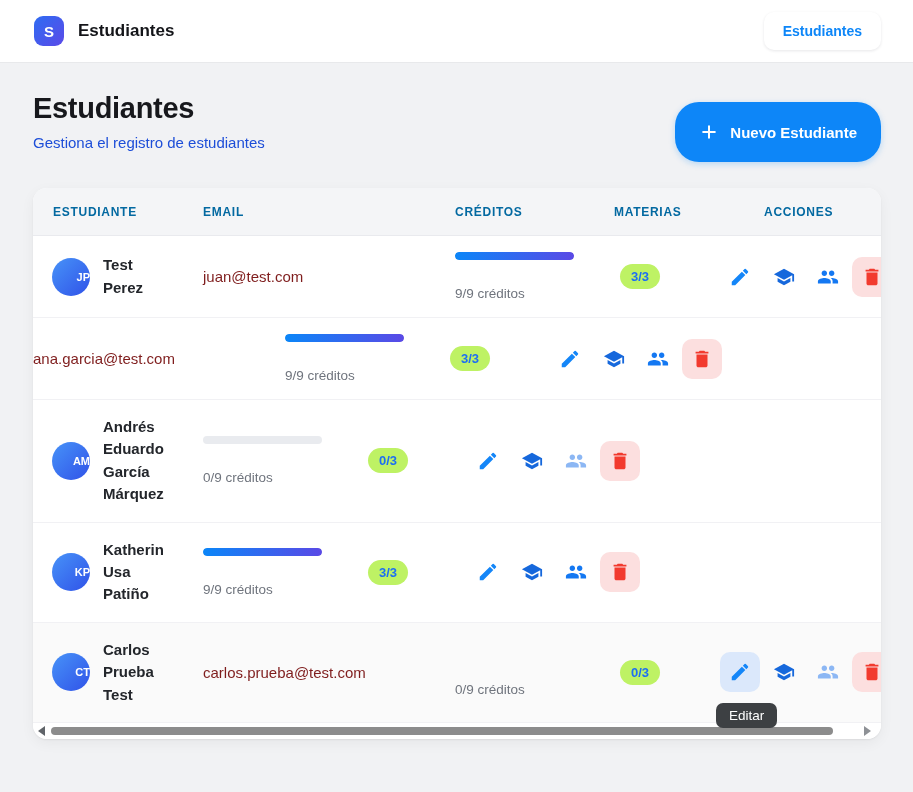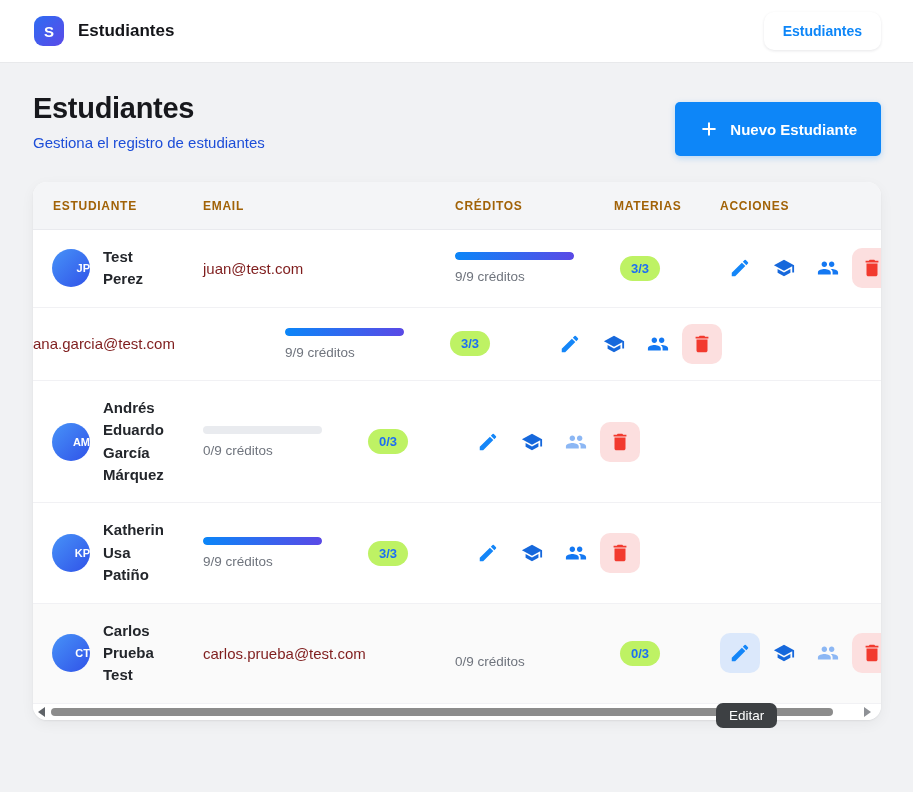--- a/index.html
+++ b/index.html
@@ -31,70 +31,70 @@
   }
   
   .page-head {
     display:flex; justify-content:space-between; align-items:flex-start;
     padding:29px 32px 0 33px;
   }
   .page-title { font-size:29px; font-weight:700; color:#17181c; letter-spacing:-.3px; }
   .page-subtitle { font-size:15px; color:#1d4ed8; margin-top:9px; }
   .btn-primary {
     margin-top:10px; background:#0d86f8; color:#fff; border:none;
-    border-radius:5px; height:54px; padding:0 24px;
+    border-radius:24px; height:60px; padding:0 24px;
     font-size:15px; font-weight:600; font-family:inherit;
     display:flex; align-items:center; gap:11px; cursor:pointer;
     box-shadow:0 2px 6px rgba(13,134,248,.25);
   }
   
   .card {
     position:relative; margin:26px 32px 0 33px; width:848px;
     background:#fff; border-radius:14px; overflow:hidden;
     box-shadow:0 1px 2px rgba(0,0,0,.06), 0 4px 14px rgba(0,0,0,.05);
   }
   .thead {
     display:flex; align-items:center; height:48px; background:#f4f5f7;
     border-bottom:1px solid #e9eaee;
     font-size:12px; font-weight:700; letter-spacing:.06em;
-    color:#a16207; text-transform:none;
+    color:#0369a1; text-transform:none;
   }
   .trow {
     display:flex; align-items:center; padding:16px 0;
     border-bottom:1px solid #f1f1f4; background:#fff;
   }
   .trow.hovered { background:#fafafa; }
   .cell { flex:none; }
   .c-student { width:170px; padding-left:19px; display:flex; align-items:center; }
   .c-email   { width:252px; font-size:15px; color:#7f1d1d; }
   .c-credits { width:159px; }
   .c-subjects{ width:106px; }
   .c-actions { flex:1; display:flex; align-items:center; gap:4px; }
   .h-student { padding-left:20px; width:170px; }
   .h-email { width:252px; } .h-credits { width:159px; }
-  .h-subjects { width:106px; } .h-actions { flex:1; }
+  .h-subjects { width:106px; } .h-actions { flex:1;margin-left:44px; }
   .avatar {
     width:38px; height:38px; border-radius:50%;
     background:linear-gradient(135deg,#4793f8,#3052e8);
     color:#fff; font-size:11px; font-weight:700;
     display:flex; align-items:center; justify-content:flex-end; flex:none;
   }
   .s-name {
     margin-left:13px; width:72px; font-size:15px; font-weight:600;
     color:#23262b; line-height:22.4px; word-wrap:break-word;
   }
   .progress-track {
     width:119px; height:8px; border-radius:4px; background:#e9ebef; overflow:hidden;
   }
   .trow.hovered .progress-track { background:transparent; }
   .progress-fill {
     height:100%; border-radius:4px;
     background:linear-gradient(90deg,#0b86f8,#5a49e6);
   }
-  .credits-label { font-size:13.5px; color:#6f747d; margin-top:9px; }
+  .credits-label { font-size:13.5px; color:#6f747d; margin-top:26px; }
   .badge {
     display:inline-block; margin-left:6px; background:#bef264; color:#1d6ff2;
     font-size:13px; font-weight:700; padding:5px 11px; border-radius:13px;
   }
   .icon-btn {
     width:40px; height:40px; border:none; background:transparent;
     border-radius:10px; display:flex; align-items:center; justify-content:center;
     cursor:pointer; flex:none; padding:0;
   }
   .icon-btn svg { width:22px; height:22px; display:block; }

